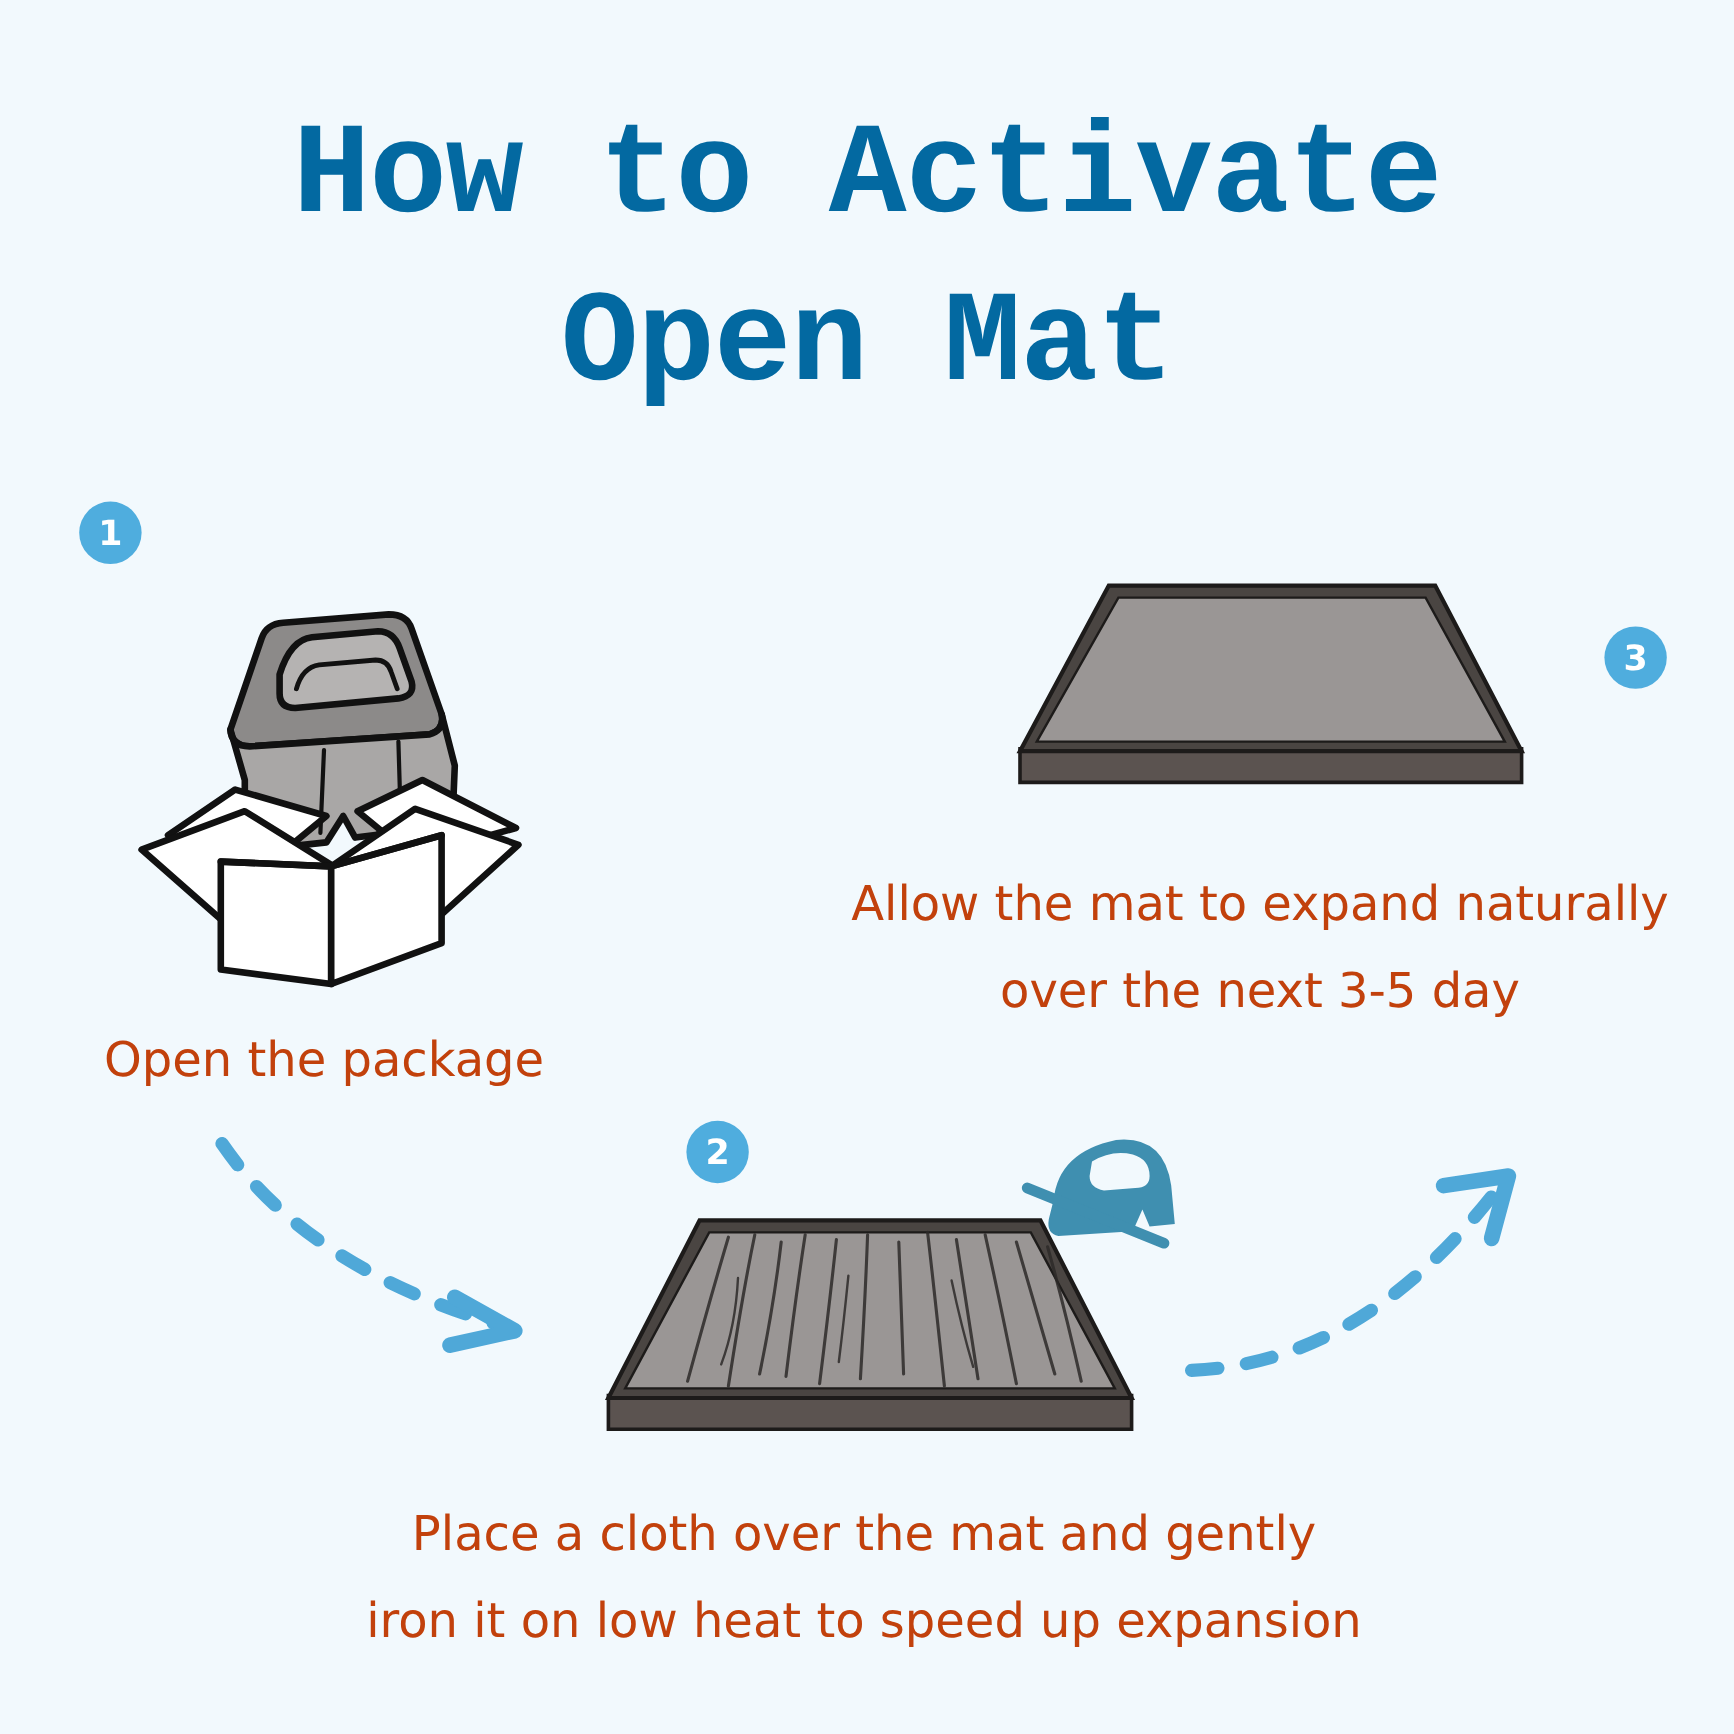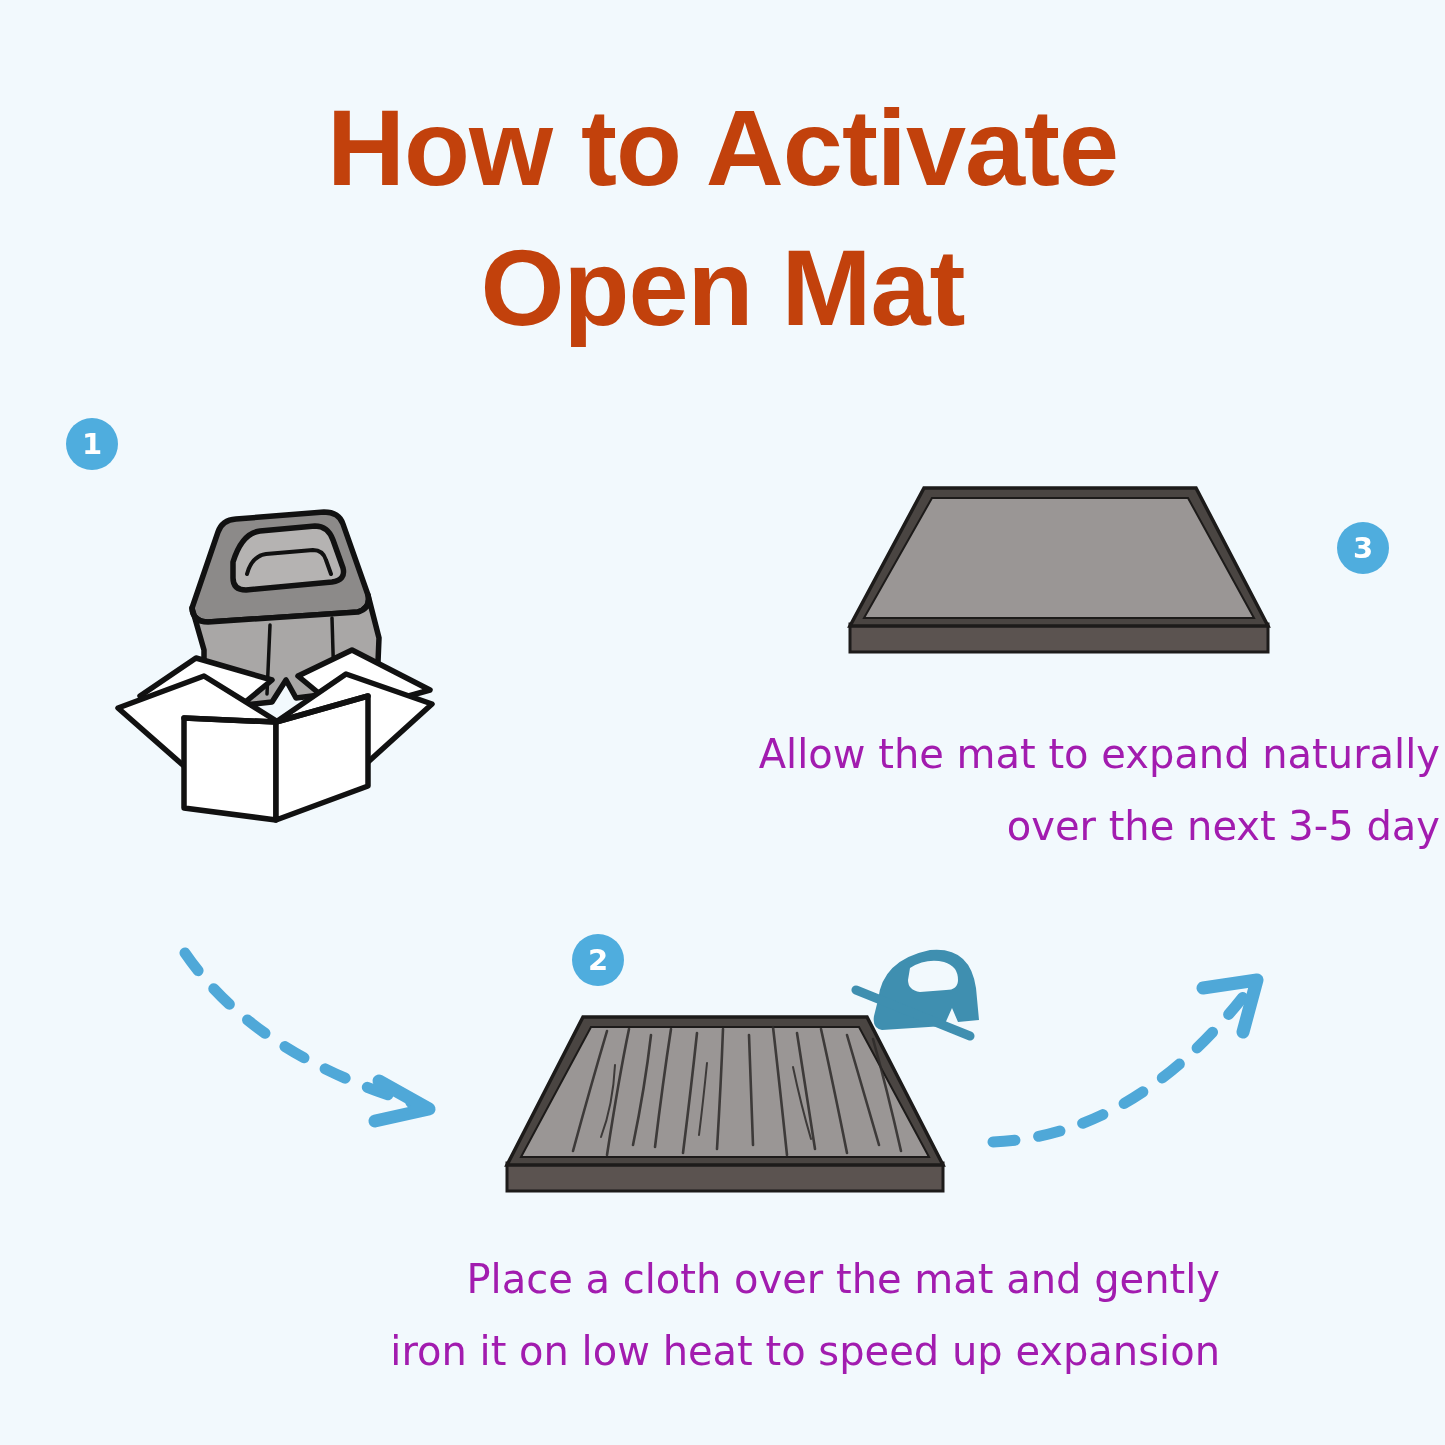--- a/index.html
+++ b/index.html
@@ -23,22 +23,22 @@
 
   
   .title-block {
     position: absolute;
     top: 78px;
     left: 0;
     width: 1445px;
     text-align: center;
   }
   .title-line {
-    color: #c2410c;
-    font-family: Liberation Sans, sans-serif;
+    color: #0369a1;
+    font-family: Liberation Mono, monospace;
     font-weight: bold;
     font-size: 108px;
     line-height: 140px;
     letter-spacing: -1px;
   }
 
   
   .badge {
     position: absolute;
     width: 52px;
@@ -52,25 +52,25 @@
     line-height: 52px;
     text-align: center;
   }
   #badge-1 { left: 66px;   top: 418px; }
   #badge-2 { left: 572px;  top: 934px; }
   #badge-3 { left: 1337px; top: 522px; }
 
   
   .caption {
     position: absolute;
-    color: #a21caf;
+    color: #c2410c;
     font-family: "DejaVu Sans", sans-serif;
     font-size: 40px;
     line-height: 72px;
-    text-align: right;
+    text-align: center;
     white-space: pre-line;
   }
   #caption-1 {
     left: 20px;
     top: 848px;
     width: 500px;
   }
   #caption-3 {
     left: 660px;
     top: 718px;
@@ -128,20 +128,21 @@
 
         <path d="M332 214 L246 184 L176 232 L268 272 Z" fill="#ffffff"></path>
 
         <path d="M84 228 L84 318 L176 330 L176 232 Z" fill="#ffffff"></path>
         <path d="M176 232 L176 330 L268 296 L268 206 Z" fill="#ffffff"></path>
         <path d="M84 228 L176 232 L268 206"></path>
       </g>
     </svg>
   </div>
 
+  <div class="caption" id="caption-1">Open the package</div>
 
   <div class="art" id="art-arrow-1">
     <svg width="300" height="200" viewBox="0 0 300 200">
       <path d="M10 18 Q80 120 238 168" fill="none" stroke="#4fa8d8" stroke-width="11" stroke-linecap="round" stroke-dasharray="22 24"></path>
       <path d="M204 146 L254 174 L200 186" fill="none" stroke="#4fa8d8" stroke-width="13" stroke-linecap="round" stroke-linejoin="round"></path>
     </svg>
   </div>
 
   <div class="badge" id="badge-2">2</div>
 

